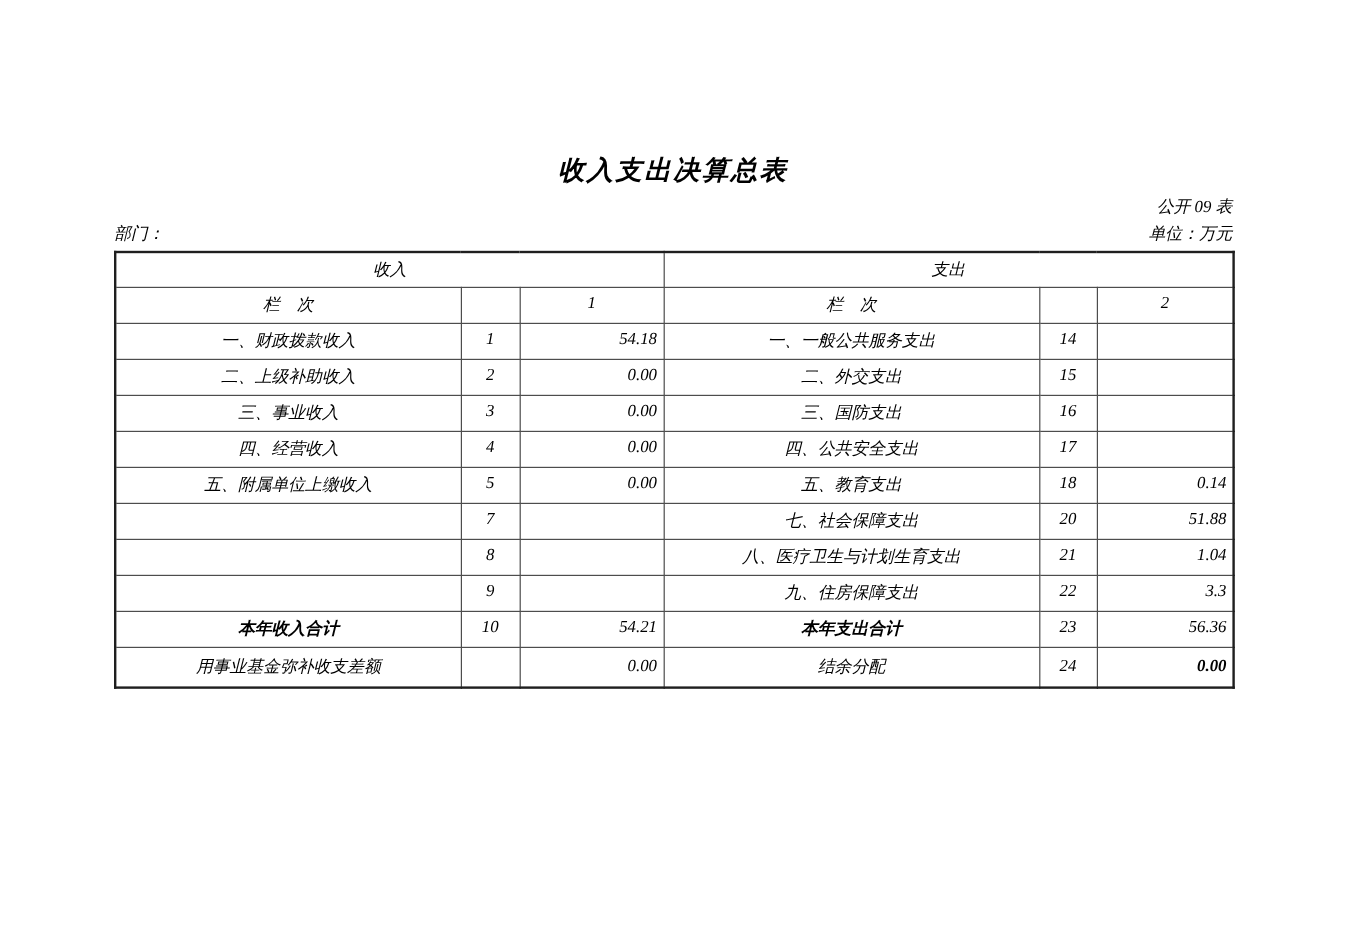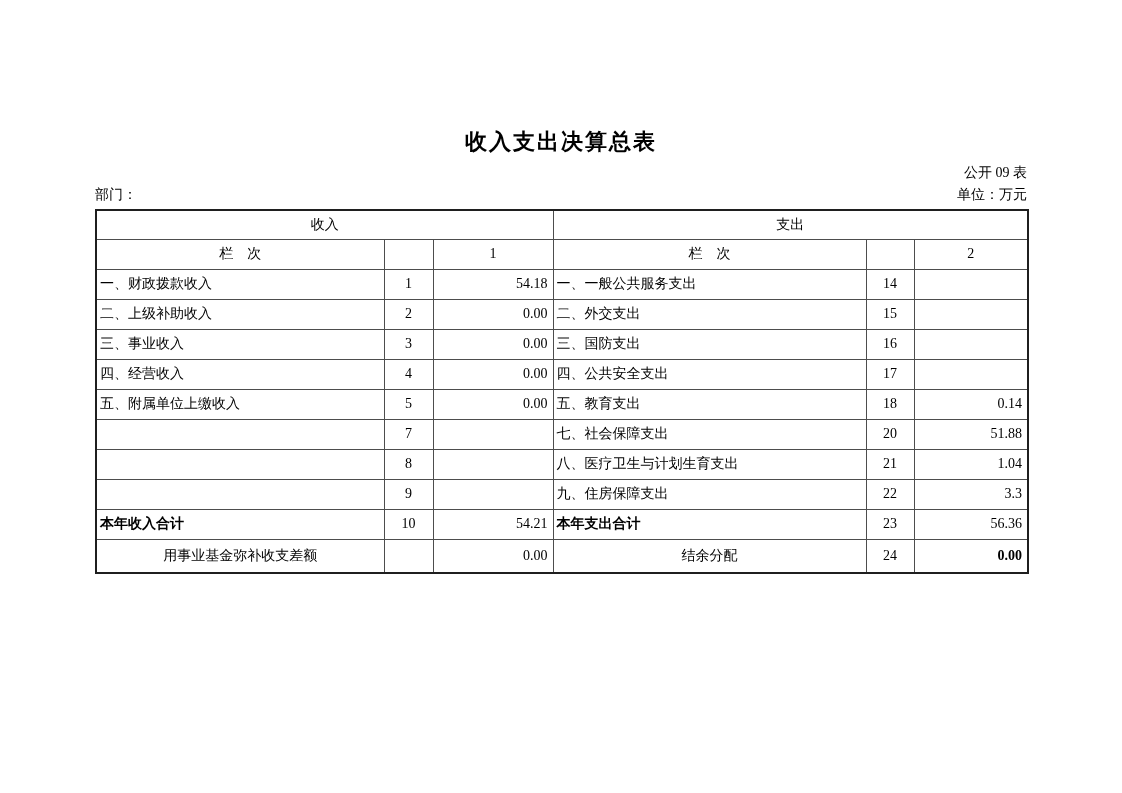--- a/index.html
+++ b/index.html
@@ -1,19 +1,20 @@
 <!DOCTYPE html>
 <html><head>
 <meta charset="utf-8">
 <style>
   html,body { margin:0; padding:0; background:#fff; }
   .page {
     position:relative; width:1122px; height:583px; background:#ffffff;
     font-family:"Liberation Serif","DejaVu Serif",serif; color:#000;
     overflow:hidden;
+    font-style:italic;
   }
   .doc-title {
     position:absolute; top:127px; left:0; width:100%;
     text-align:center; font-size:22px; font-weight:bold; letter-spacing:2px;
   }
   .meta-code {
     position:absolute; top:164px; left:95px; width:932px;
     text-align:right; font-size:14px;
   }
   .meta-row {
@@ -29,21 +30,21 @@
     border:1px solid #4d4d4d;
     font-size:14px; padding:0 3px;
     overflow:hidden; white-space:nowrap;
     vertical-align:middle;
   }
   tr.hrow   { height:29px; }
   tr.lanrow { height:30px; }
   tr.drow   { height:30px; }
   tr.lastrow{ height:34px; }
   .c-center { text-align:center; }
-  .c-item   { text-align:left; }
+  .c-item   { text-align:center; }
   .c-amt    { text-align:right; padding-right:5px !important; }
   .bold     { font-weight:bold;margin-top:38px; }
   .pageno {
     position:absolute; top:727px; left:0; width:100%;
     text-align:center; font-size:13px;
     font-family:"Liberation Sans","DejaVu Sans",sans-serif;
   }
 </style>
 </head>
 <body>

